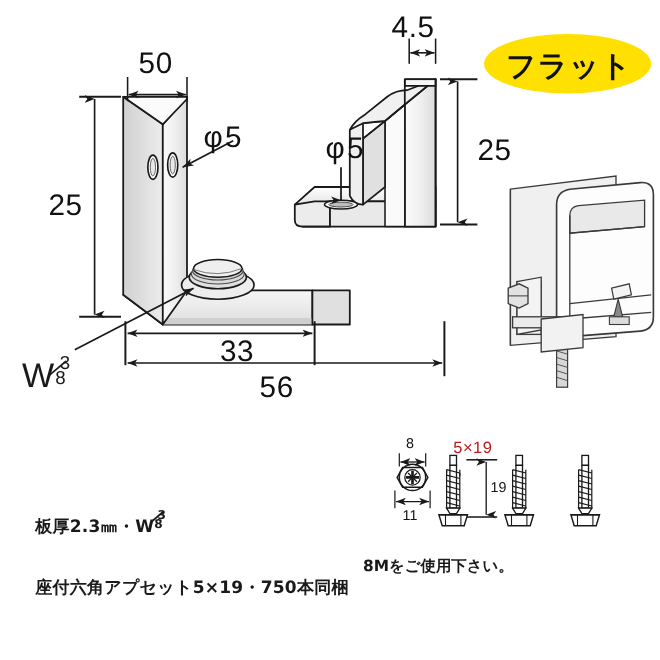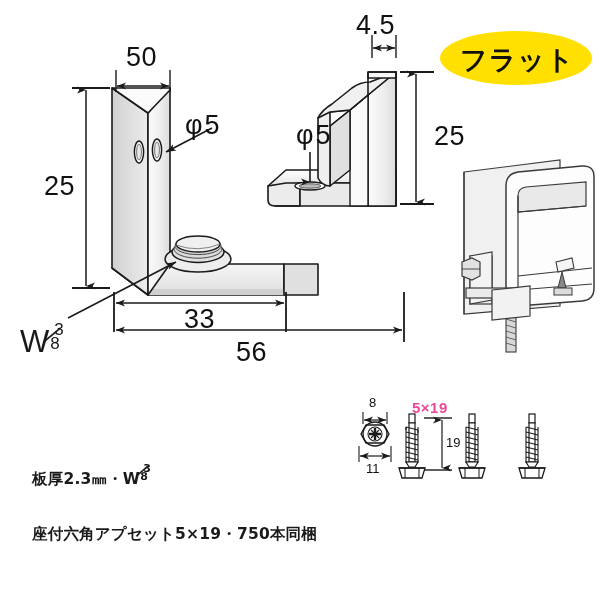--- a/index.html
+++ b/index.html
@@ -9,21 +9,21 @@
     background:#ffffff;
     font-family:"Liberation Sans","DejaVu Sans",sans-serif;
     color:#1a1a1a;
     overflow:hidden;
     position:relative;
   }
   #stage{position:relative;width:600px;height:600px;}
   svg.layer{position:absolute;left:0;top:0;width:600px;height:600px;}
   .txt{position:absolute;white-space:nowrap;line-height:1;}
   .dim{font-size:27px;font-weight:400;letter-spacing:0.5px;color:#111;}
-  .dim-sm{font-size:15px;font-weight:700;color:#ec4899;}
+  .dim-sm{font-size:15px;font-weight:400;color:#b91c1c;}
   .dim-xs{font-size:13px;font-weight:400;color:#111;}
   .jp{font-family:"DejaVu Sans","Liberation Sans",sans-serif;color:#1a1a1a;}
   .note{font-size:15.5px;font-weight:600;letter-spacing:0.2px;text-align:right;}
   .note2{font-size:14px;font-weight:600;letter-spacing:0px;}
   .badge-txt{
     position:absolute;font-size:27px;font-weight:700;color:#111;
     letter-spacing:1px;
   }
   .frac{display:inline-block;position:relative;width:20px;height:26px;vertical-align:-2px;}
   .frac .n{position:absolute;left:5px;top:-7px;font-size:17px;}
@@ -299,21 +299,21 @@
   </svg>
 
   <div class="txt dim" style="left:126px;top:44px;">50</div>
 
   <div class="txt dim" style="left:44px;top:173px;">25</div>
 
   <div class="txt dim" style="left:356px;top:12px;">4.5</div>
 
   <div class="txt dim" style="left:434px;top:123px;">25</div>
 
-  <div class="txt dim" style="left:184px;top:306px;">33</div>
+  <div class="txt dim" style="left:200px;top:306px;">33</div>
 
   <div class="txt dim" style="left:236px;top:339px;">56</div>
 
   <div class="txt dim" style="left:185px;top:112px;letter-spacing:2px;">φ5</div>
 
   <div class="txt dim" style="left:296px;top:122px;letter-spacing:2px;">φ5</div>
 
   <div class="txt" style="left:20px;top:326px;">
     <span class="wlabel">W</span><span class="frac"><span class="n">3</span><span class="s">⁄</span><span class="d">8</span></span>
   </div>
@@ -324,14 +324,15 @@
     <span>板厚2.3㎜・W</span><span class="frac-sm"><span class="n">3</span><span class="s">⁄</span><span class="d">8</span></span>
   </div>
   <div class="txt note jp" style="left:32px;top:495px;margin-top:32px;">座付六角アプセット5×19・750本同梱</div>
 
   <div class="txt dim-sm" style="left:412px;top:400px;letter-spacing:0.5px;">5×19</div>
 
   <div class="txt dim-xs" style="left:369px;top:396px;">8</div>
   <div class="txt dim-xs" style="left:366px;top:462px;">11</div>
   <div class="txt dim-xs" style="left:446px;top:436px;">19</div>
 
+  <div class="txt note2 jp" style="left:330px;top:508px;">8Mをご使用下さい。</div>
 
 </div>
 
 </body></html>

